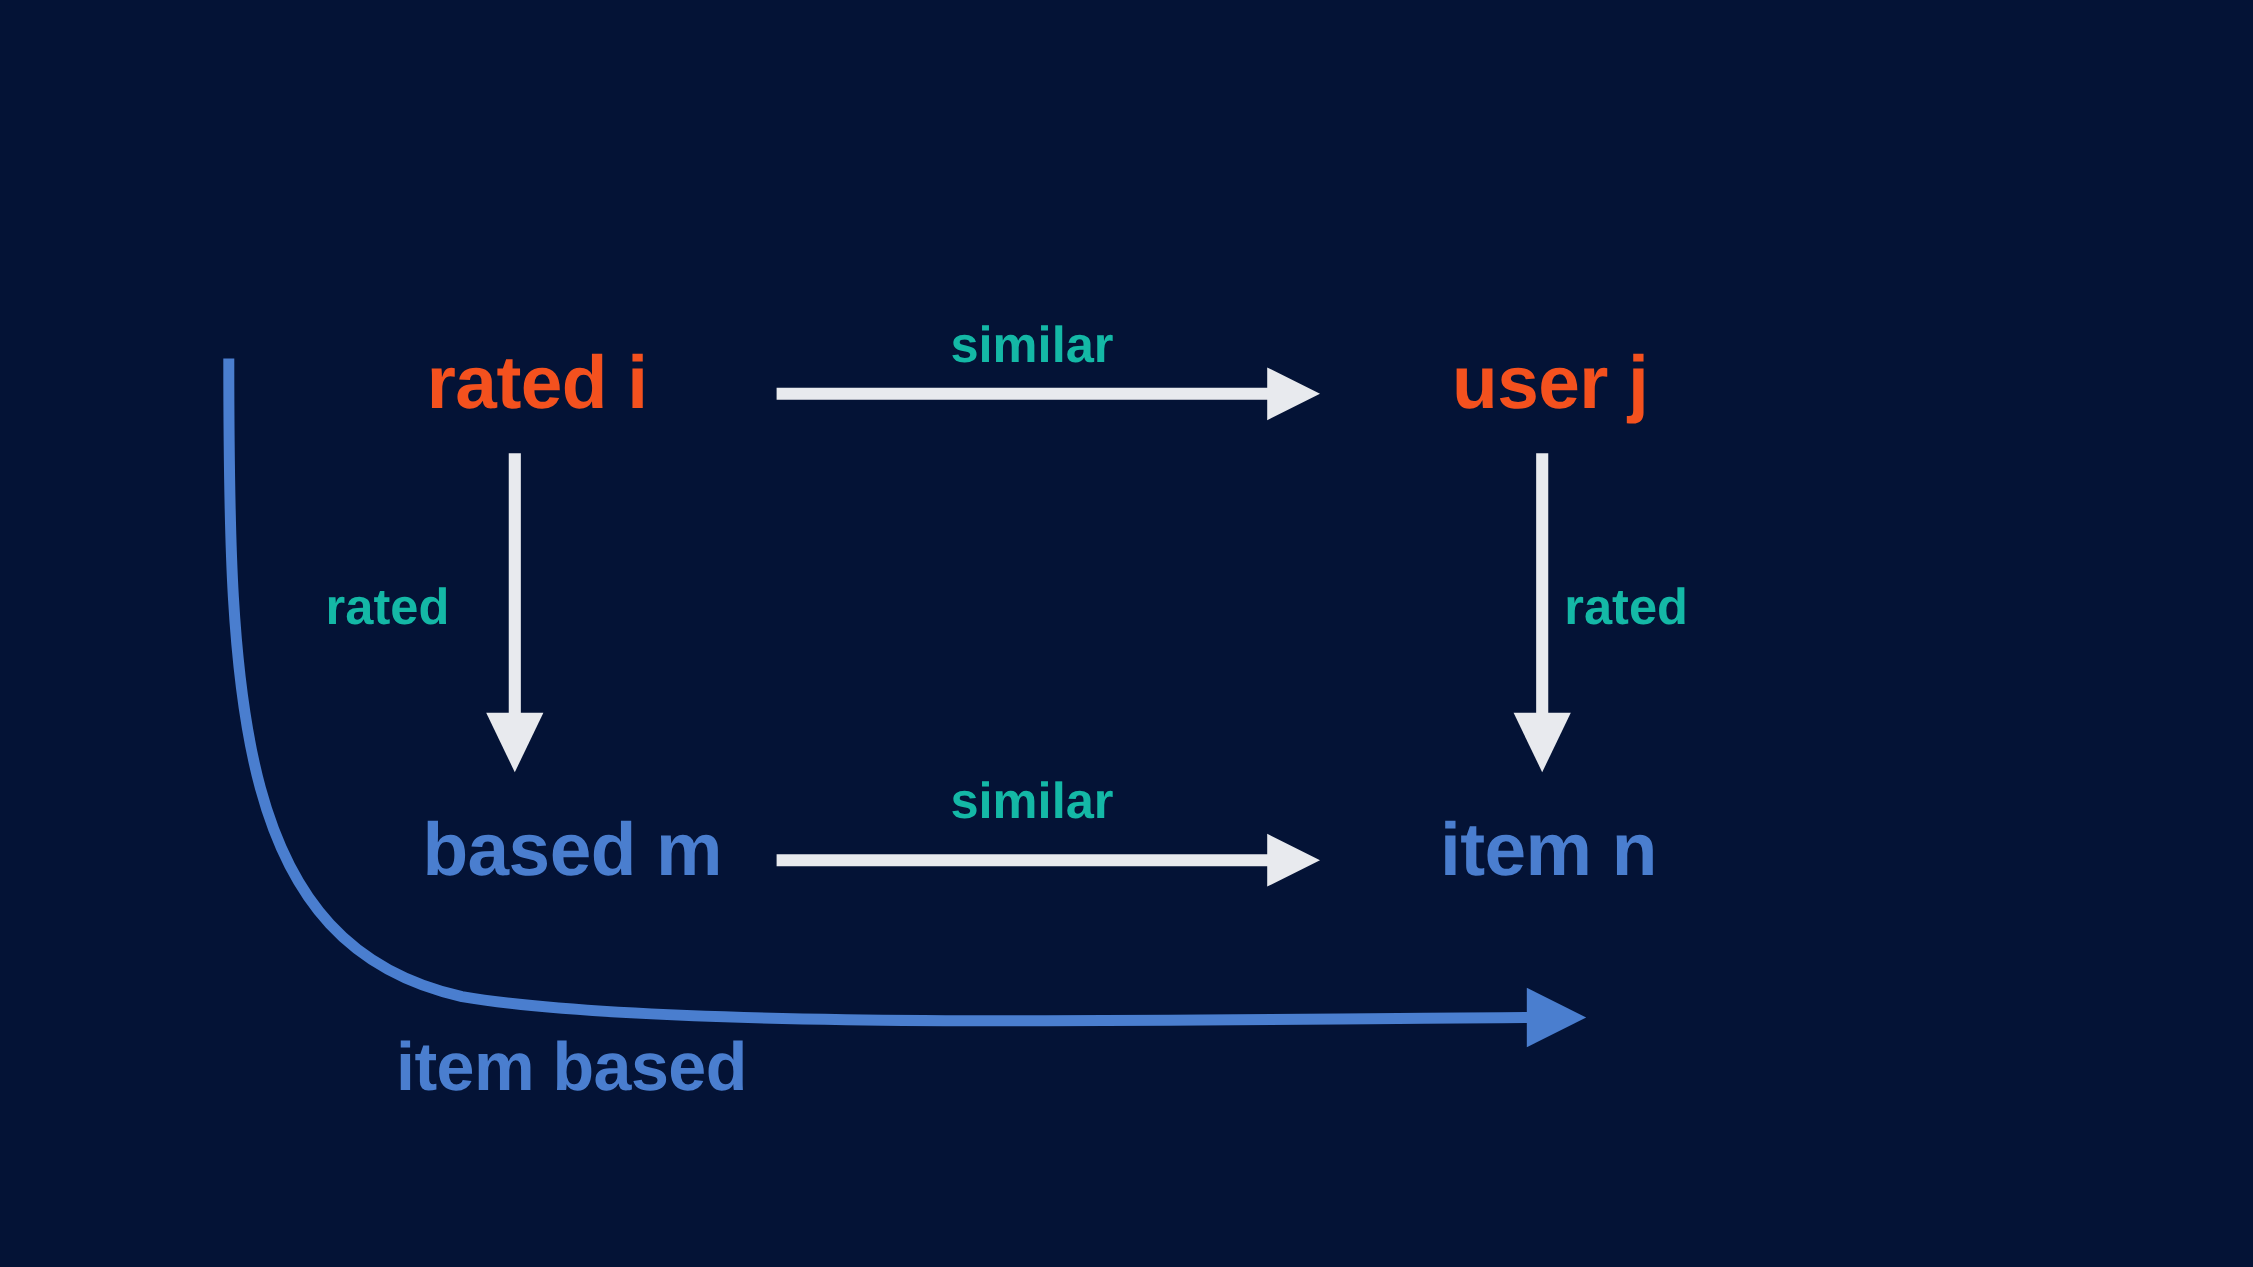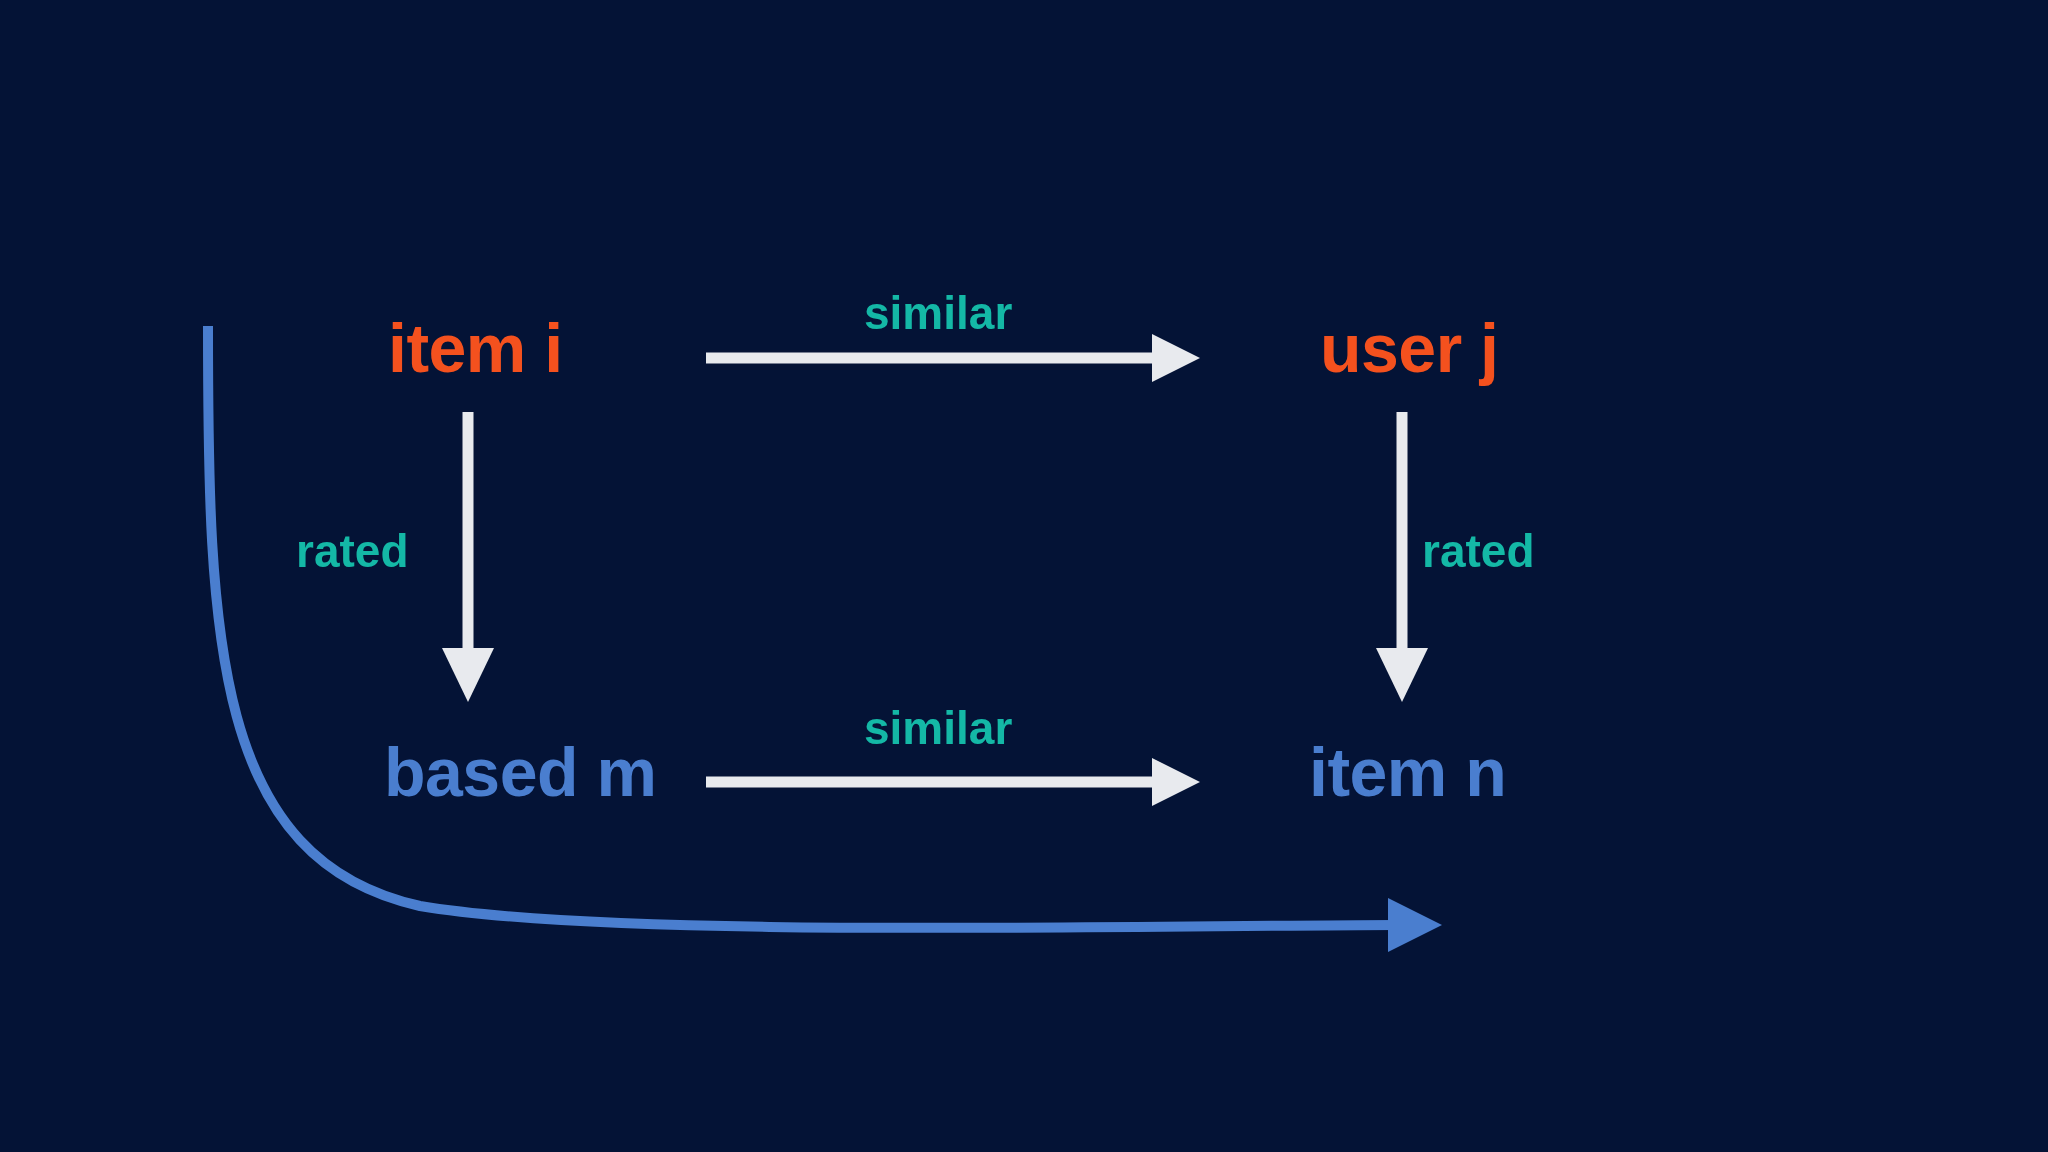--- a/index.html
+++ b/index.html
@@ -103,30 +103,31 @@
 
     <g>
       <path d="M 208 326
                C 208 640, 214 860, 420 906
                C 610 938, 1100 926, 1396 925" fill="none" stroke="#4A7ECF" stroke-width="10" stroke-linecap="butt"></path>
       <polygon points="1388,898 1442,925 1388,952" fill="#4A7ECF"></polygon>
     </g>
 
   </svg>
 
-  <div class="node-label node-user" id="node-user-i">item i</div>
+  <div class="node-label node-user" id="node-user-i">rated i</div>
 
   <div class="node-label node-user" id="node-user-j">user j</div>
 
   <div class="node-label node-item" id="node-item-m">based m</div>
 
   <div class="node-label node-item" id="node-item-n">item n</div>
 
   <div class="edge-label" id="label-similar-top">similar</div>
 
   <div class="edge-label" id="label-similar-bottom">similar</div>
 
   <div class="edge-label" id="label-rated-left">rated</div>
 
   <div class="edge-label" id="label-rated-right">rated</div>
 
+  <div class="curve-label" id="label-item-based">item based</div>
 
 </div>
 
 </body></html>

